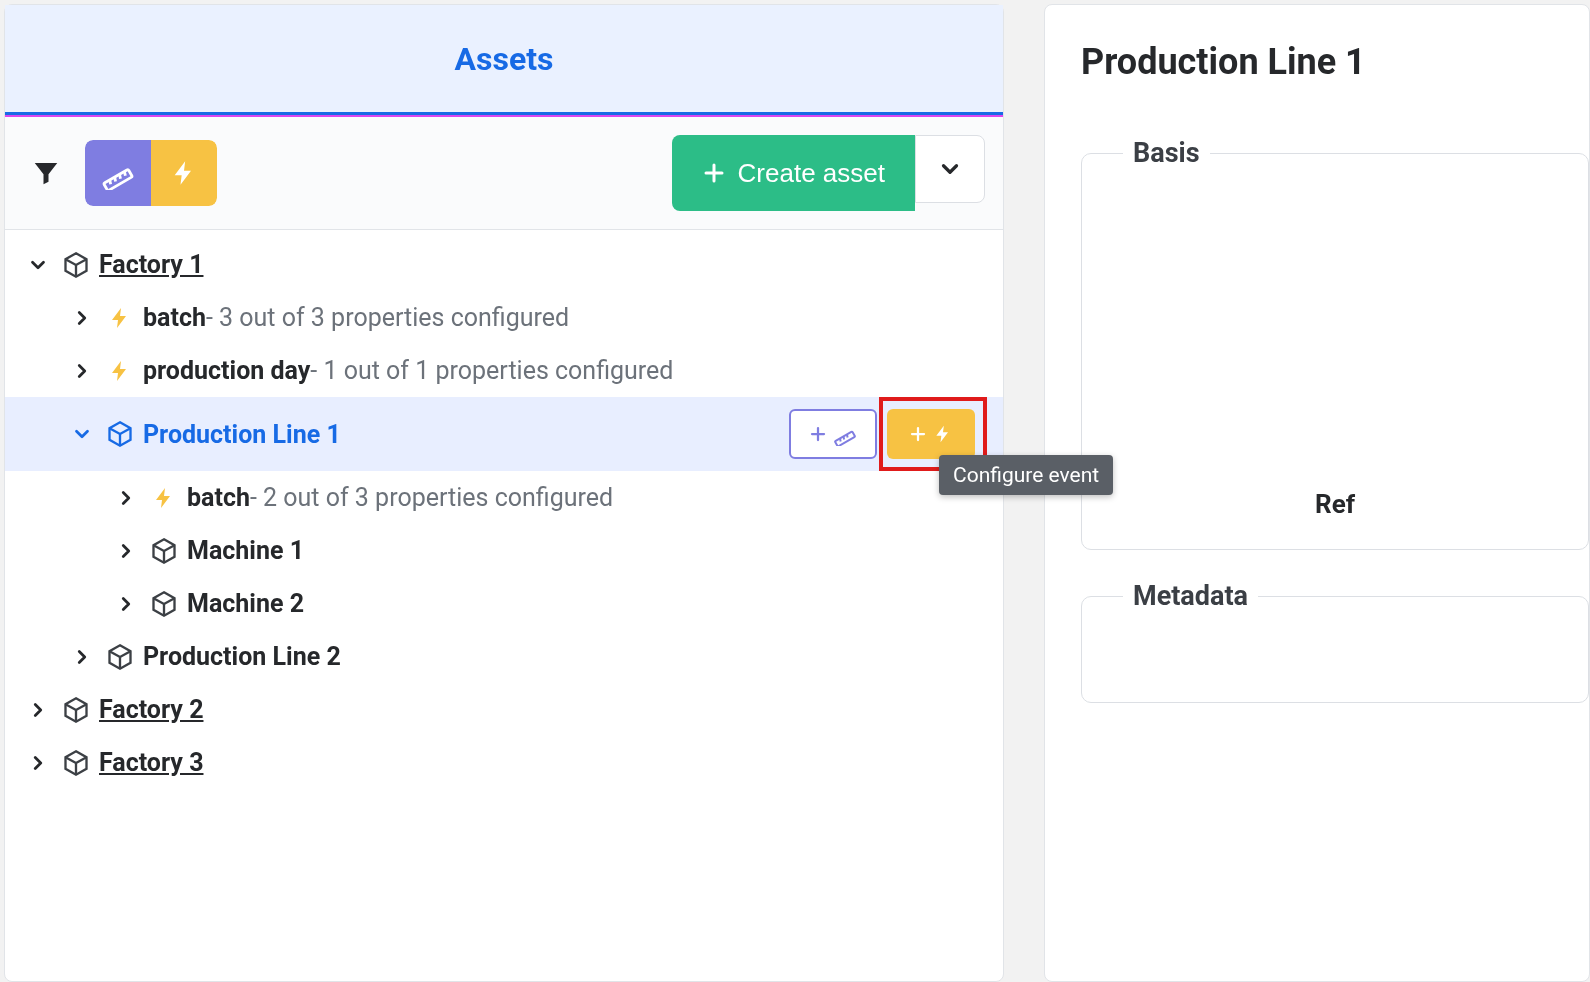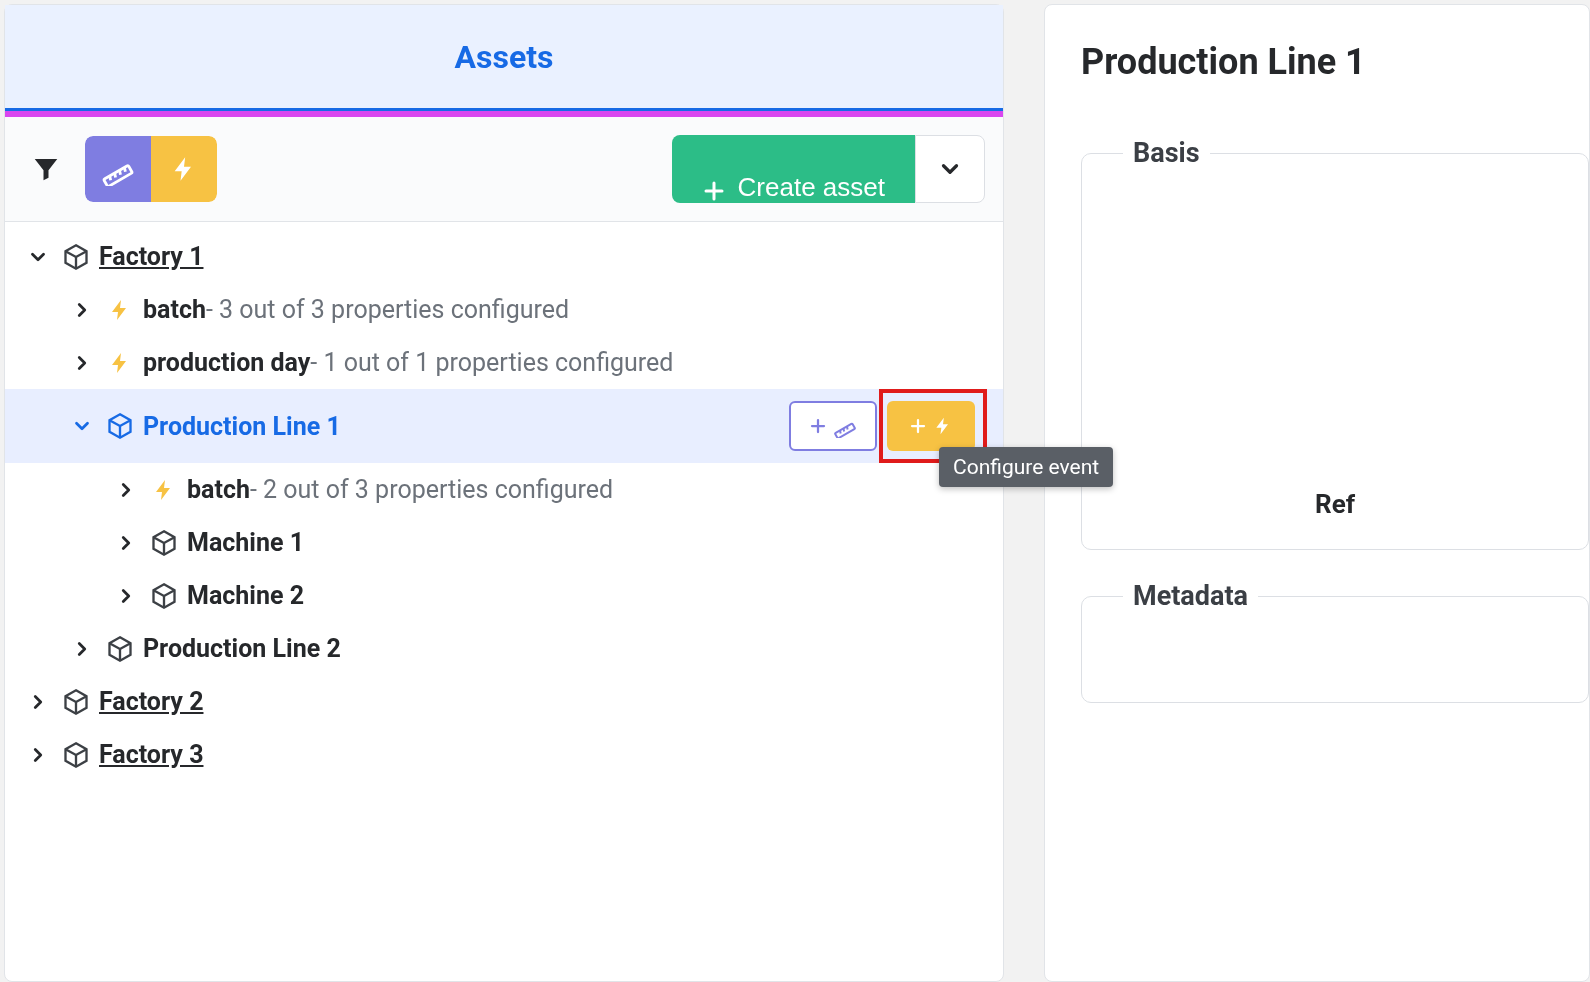--- a/index.html
+++ b/index.html
@@ -24,21 +24,21 @@
     border-radius: 8px;
     margin: 4px 0 0 4px;
     display: flex;
     flex-direction: column;
   }
 
   
   .tabs {
     display: flex;
     height: 112px;
-    border-bottom: 6px solid #d946ef;
+    border-bottom: 2px solid #d946ef;
   }
   .tab {
     flex: 1;
     display: flex;
     align-items: center;
     justify-content: center;
     font-size: 32px;
     font-weight: 700;
     cursor: pointer;
     background: #fff;
@@ -77,22 +77,22 @@
     height: 66px;
     display:flex;align-items:center;justify-content:center;
     color:#fff;
   }
   .toggle-purple { background:#7f7de1; border-top-left-radius:8px;border-bottom-left-radius:8px; }
   .toggle-yellow { background:#f7c243; border-top-right-radius:8px;border-bottom-right-radius:8px; }
   .spacer { flex:1; }
   .create-group { display:flex; }
   .create-btn {
     background:#2cbd87;color:#fff;border:none;
-    display:flex;align-items:flex-end;gap:12px;
-    padding:0 30px;height:68px;font-size:26px;
+    display:flex;align-items:center;gap:12px;
+    padding:0 30px;height:76px;font-size:26px;
     border-top-left-radius:8px;border-bottom-left-radius:8px;
     cursor:pointer;font-weight:500;
   }
   .create-menu {
     width:70px;height:68px;border:1px solid #dcdfe4;background:#fff;
     display:flex;align-items:center;justify-content:center;
     border-top-right-radius:8px;border-bottom-right-radius:8px;cursor:pointer;
   }
 
   

